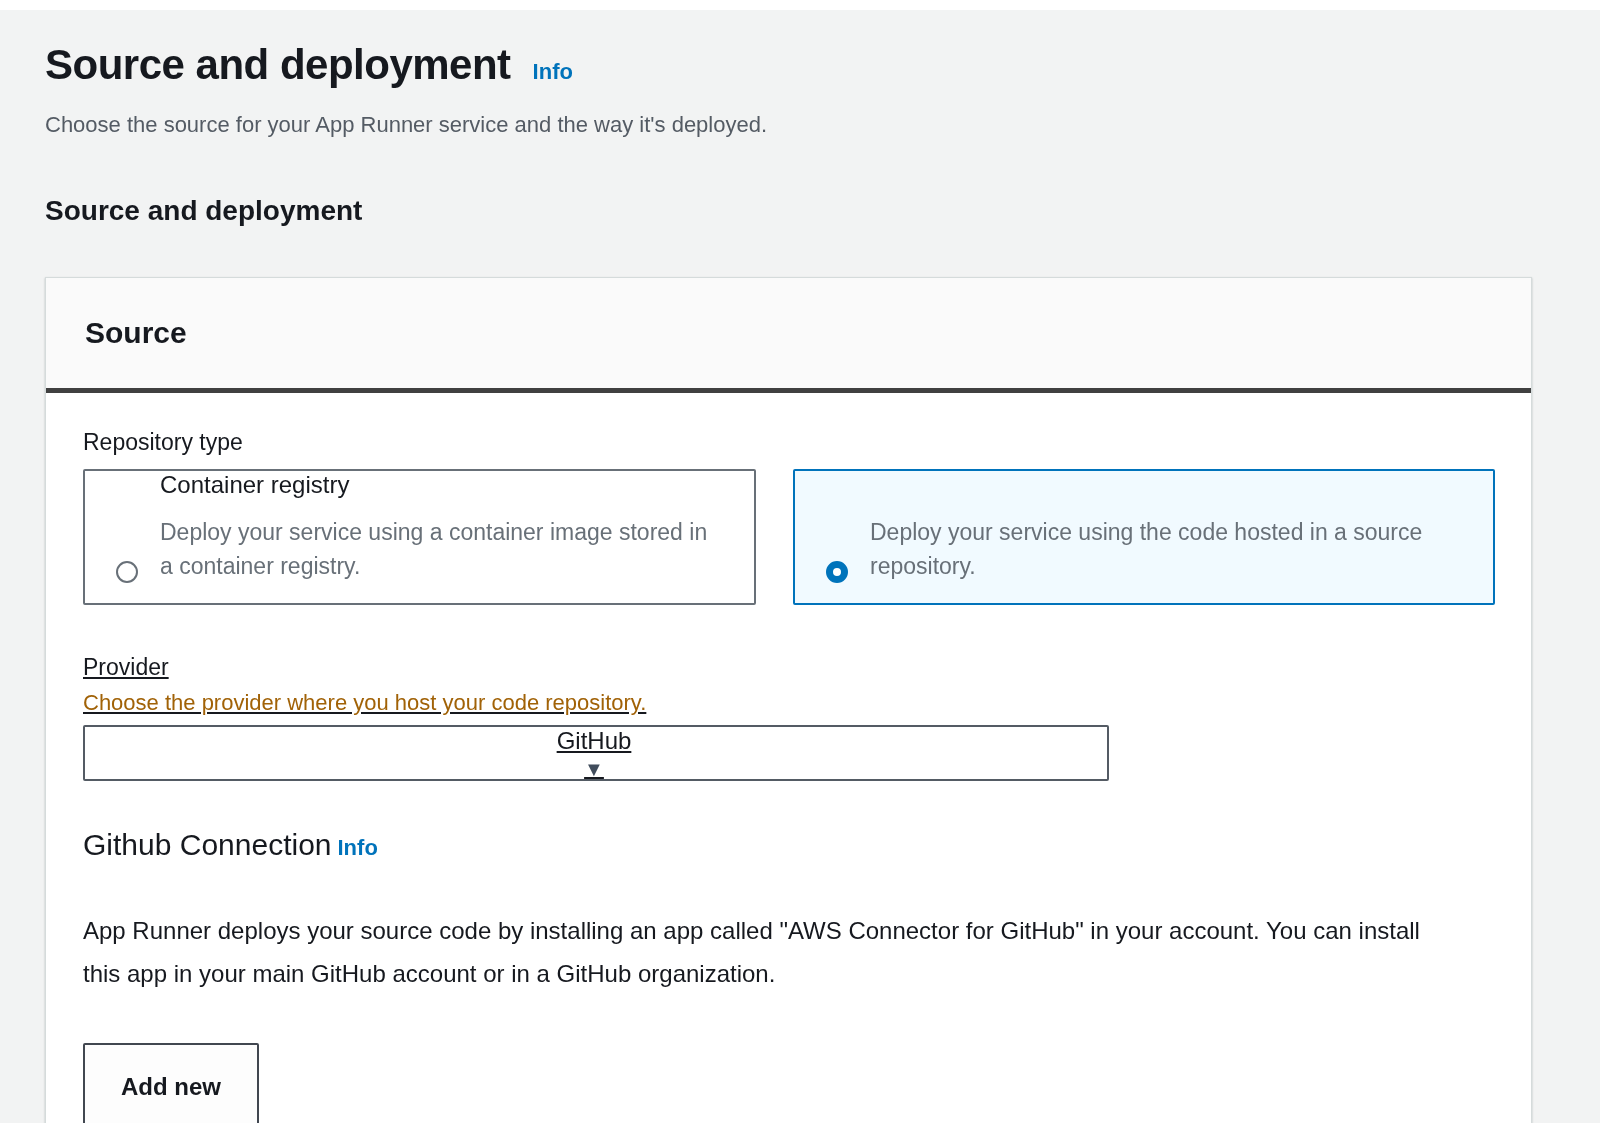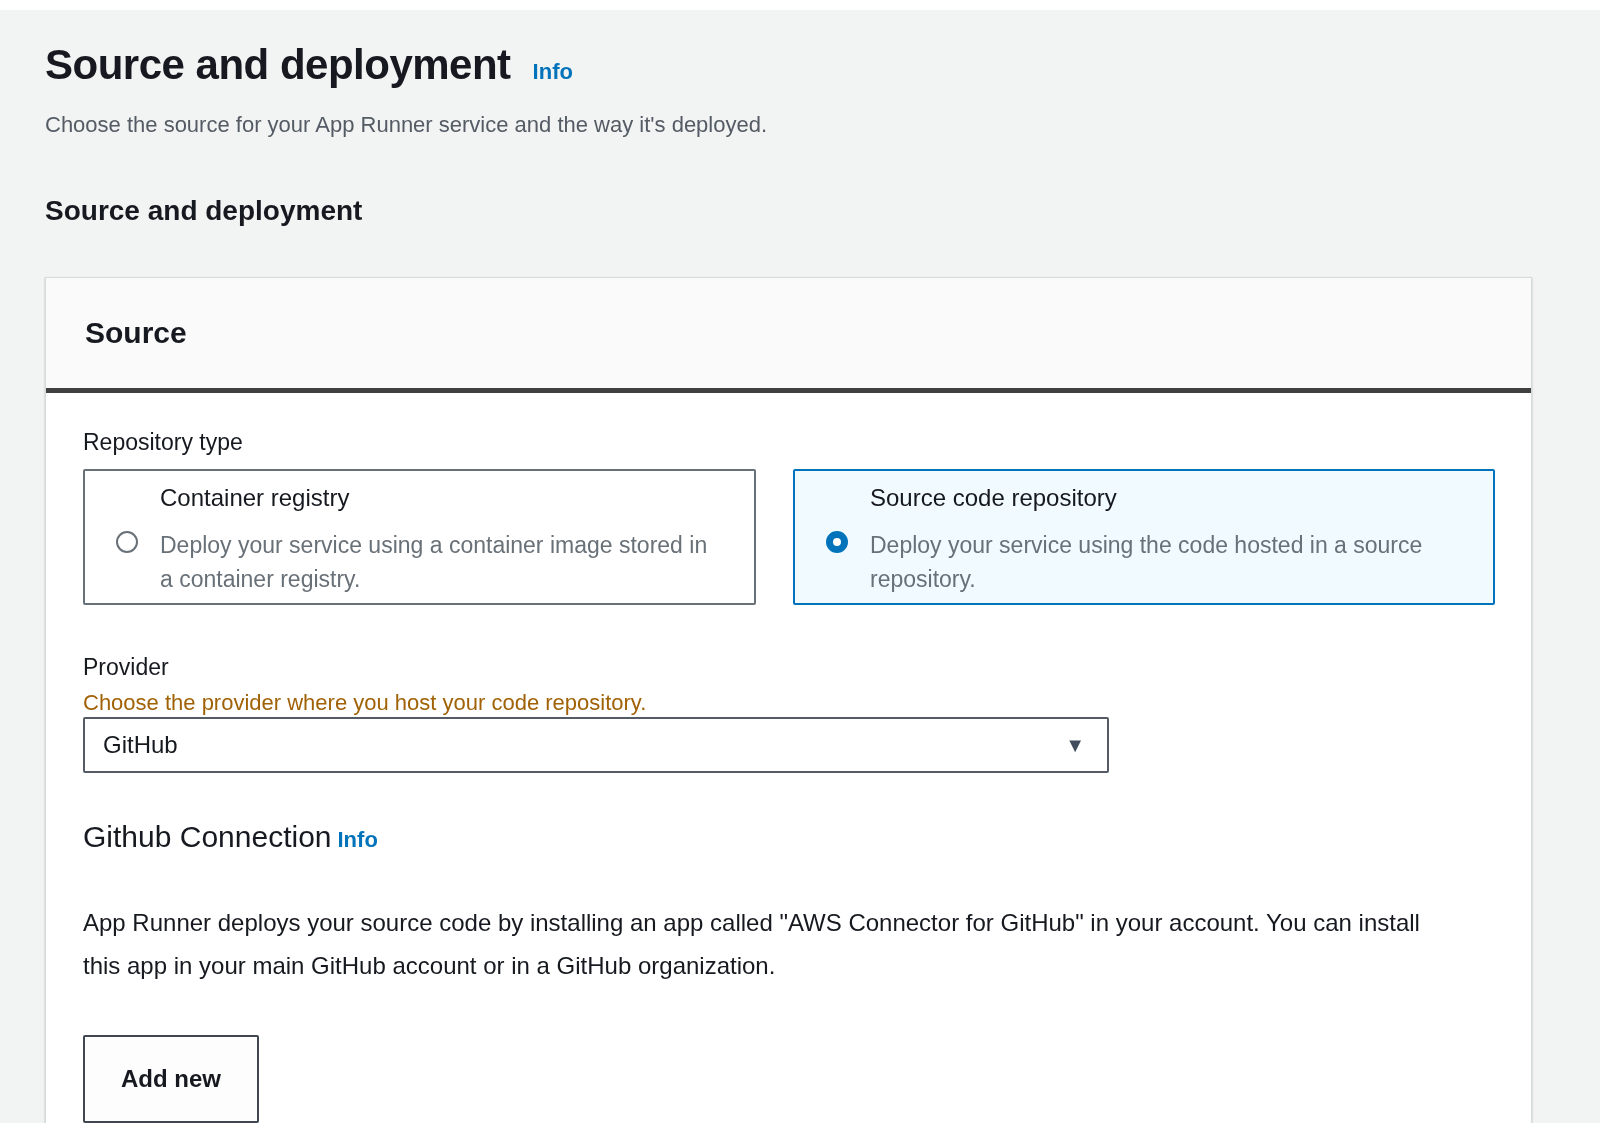--- a/index.html
+++ b/index.html
@@ -83,21 +83,21 @@
     grid-template-columns: 673px 702px;
     column-gap: 37px;
   }
   .tile {
     border: 2px solid #687078;
     border-radius: 2px;
     background: #ffffff;
     height: 136px;
     padding: 24px 20px 20px 31px;
     display: flex;
-    align-items: center;
+    align-items: flex-end;
     cursor: pointer;
   }
   .tile.selected {
     border-color: #0073bb;
     background: #f1faff;
   }
   .radio {
     flex: 0 0 auto;
     width: 22px;
     height: 22px;
@@ -116,38 +116,40 @@
     color: #16191f;
   }
   .tile-desc {
     margin-top: 14px;
     font-size: 23px;
     line-height: 34px;
     color: #687078;
     max-width: 560px;
   }
   
-  .provider-block { margin-top: 48px; }
+  .provider-block { margin-top: 48px; text-decoration: underline; }
   .field-help {
     margin-top: 8px;
     font-size: 22px;
     line-height: 28px;
     color: #a16207;
   }
   .select-box {
+    margin-top: 8px;
     width: 1026px;
     height: 56px;
     border: 2px solid #545b64;
     border-radius: 2px;
     background: #ffffff;
     display: flex;
     align-items: center;
     justify-content: space-between;
     padding: 0 22px 0 18px;
     cursor: pointer;
+    flex-direction: column;
   }
   .select-value {
     font-size: 24px;
     color: #16191f;
   }
   .select-caret {
     font-size: 20px;
     color: #414d5c;
     line-height: 1;
   }
@@ -213,21 +215,20 @@
         <div class="tile">
           <span class="radio"></span>
           <span>
             <div class="tile-label">Container registry</div>
             <div class="tile-desc">Deploy your service using a container image stored in a container registry.</div>
           </span>
         </div>
         <div class="tile selected">
           <span class="radio"></span>
           <span>
-            <div class="tile-label">Source code repository</div>
             <div class="tile-desc">Deploy your service using the code hosted in a source repository.</div>
           </span>
         </div>
       </div>
 
       <div class="provider-block">
         <div class="field-label">Provider</div>
         <div class="field-help">Choose the provider where you host your code repository.</div>
         <div class="select-box">
           <span class="select-value">GitHub</span>

